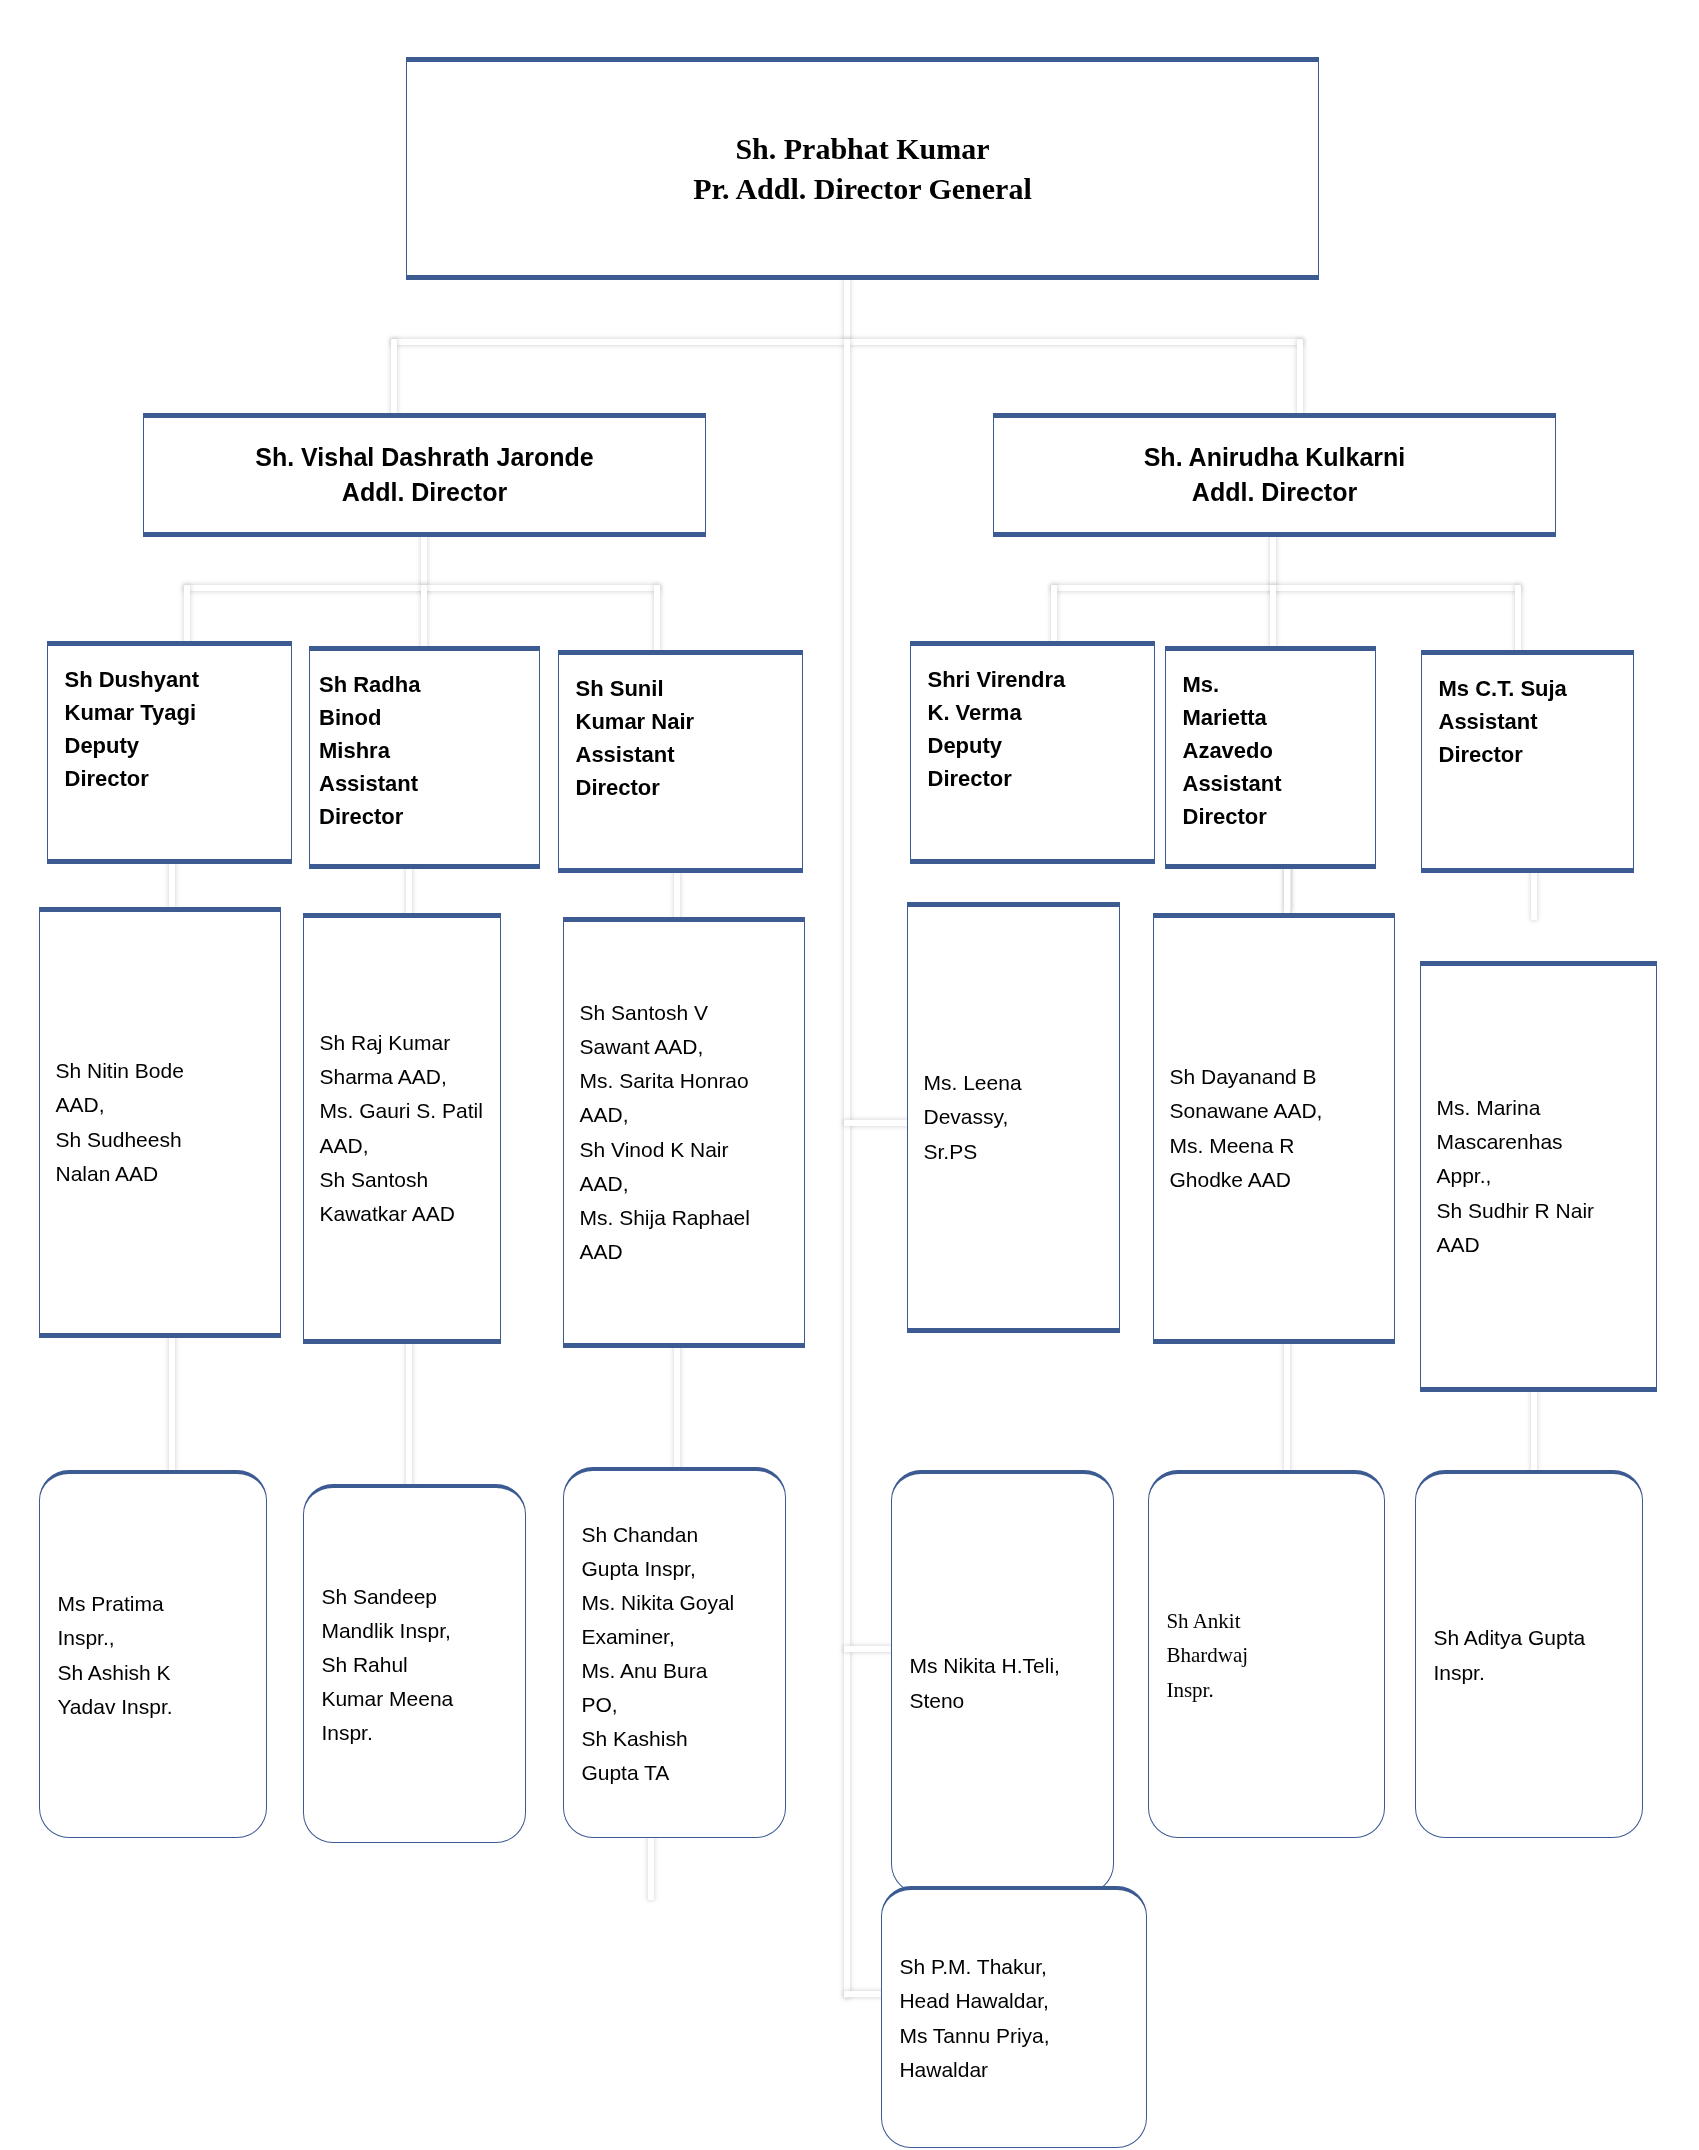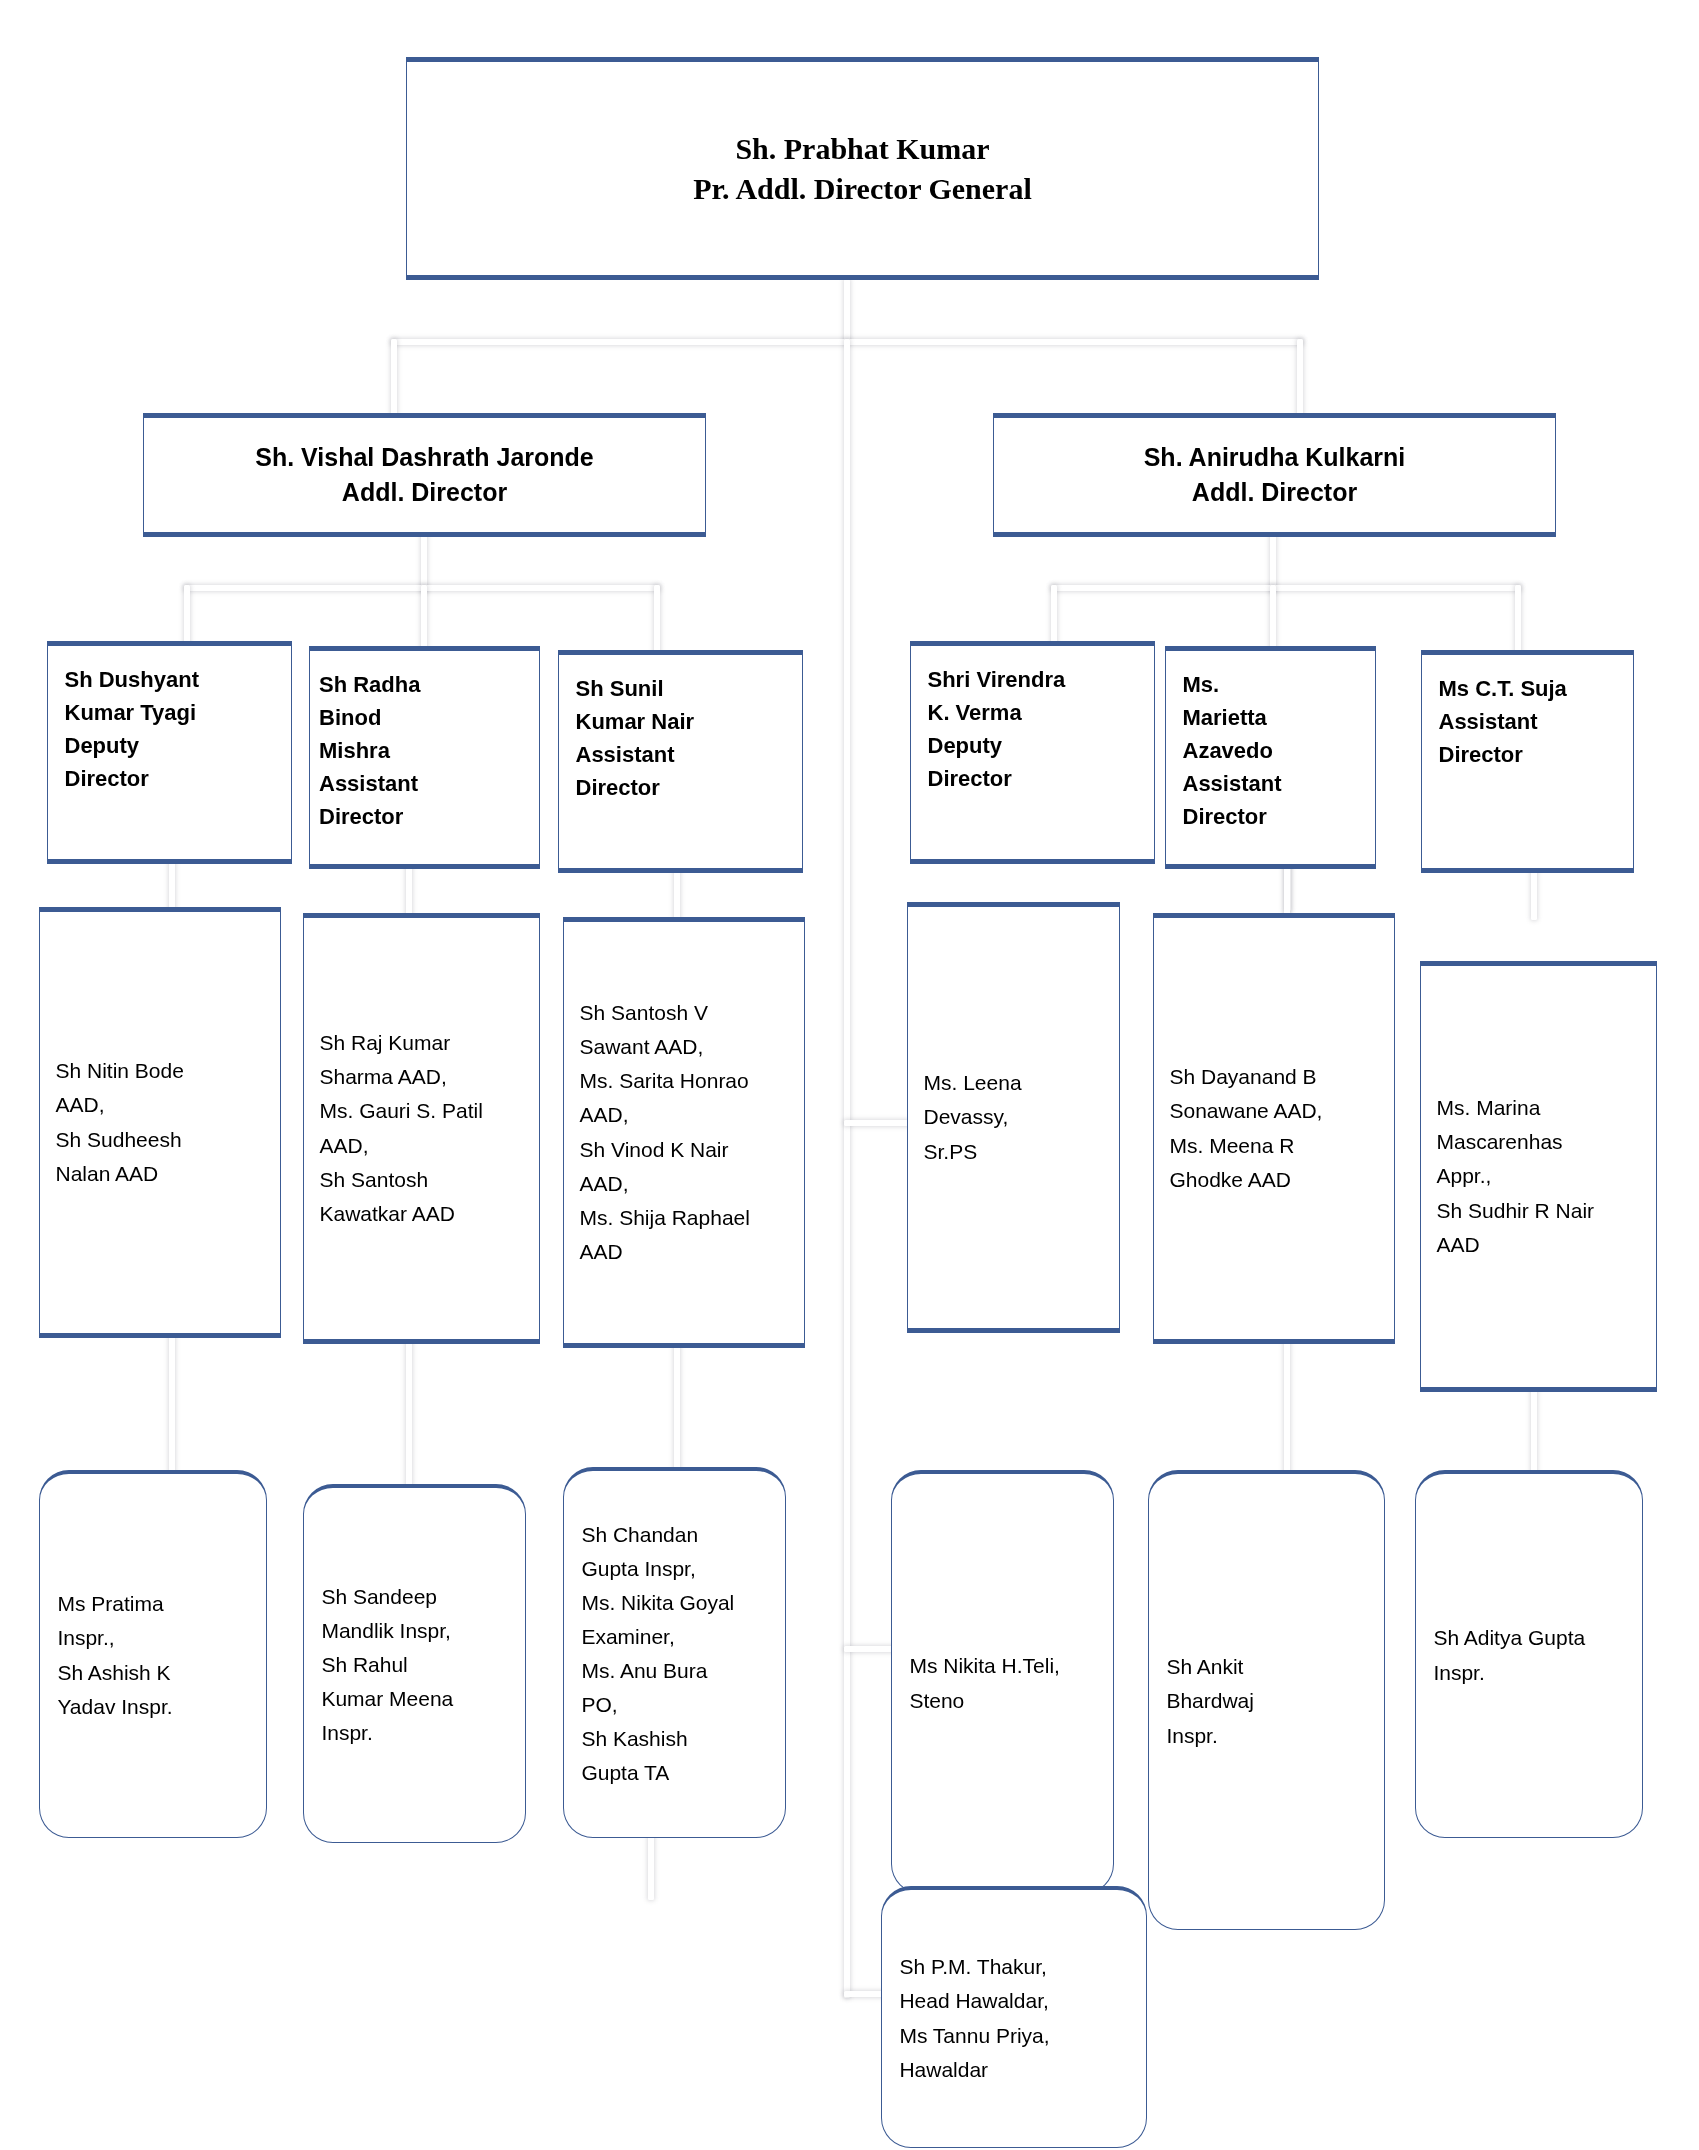--- a/index.html
+++ b/index.html
@@ -228,21 +228,21 @@
 Director</span>
   </div>
 
   <div class="node lvl4" style="left:39px; top:907px; width:242px; height:431px;">
     <span class="txt">Sh Nitin Bode
 AAD,
 Sh Sudheesh
 Nalan AAD</span>
   </div>
 
-  <div class="node lvl4" style="left:303px; top:913px; width:237px; height:431px;">
+  <div class="node lvl4" style="left:303px; top:913px; width:198px; height:431px;">
     <span class="txt">Sh Raj Kumar
 Sharma AAD,
 Ms. Gauri S. Patil
 AAD,
 Sh Santosh
 Kawatkar AAD</span>
   </div>
 
   <div class="node lvl4" style="left:563px; top:917px; width:242px; height:431px;">
     <span class="txt">Sh Santosh V
@@ -300,21 +300,21 @@
 PO,
 Sh Kashish
 Gupta TA</span>
   </div>
 
   <div class="node round lvl5" style="left:891px; top:1470px; width:223px; height:424px;">
     <span class="txt">Ms Nikita H.Teli,
 Steno</span>
   </div>
 
-  <div class="node round lvl5" style="left:1148px; top:1470px; width:237px; height:460px;">
+  <div class="node round lvl5" style="left:1148px; top:1470px; width:237px; height:368px;font-family:Liberation Serif, serif;">
     <span class="txt">Sh Ankit
 Bhardwaj
  Inspr.</span>
   </div>
 
   <div class="node round lvl5" style="left:1415px; top:1470px; width:228px; height:368px;">
     <span class="txt">Sh Aditya Gupta
  Inspr.</span>
   </div>
 

